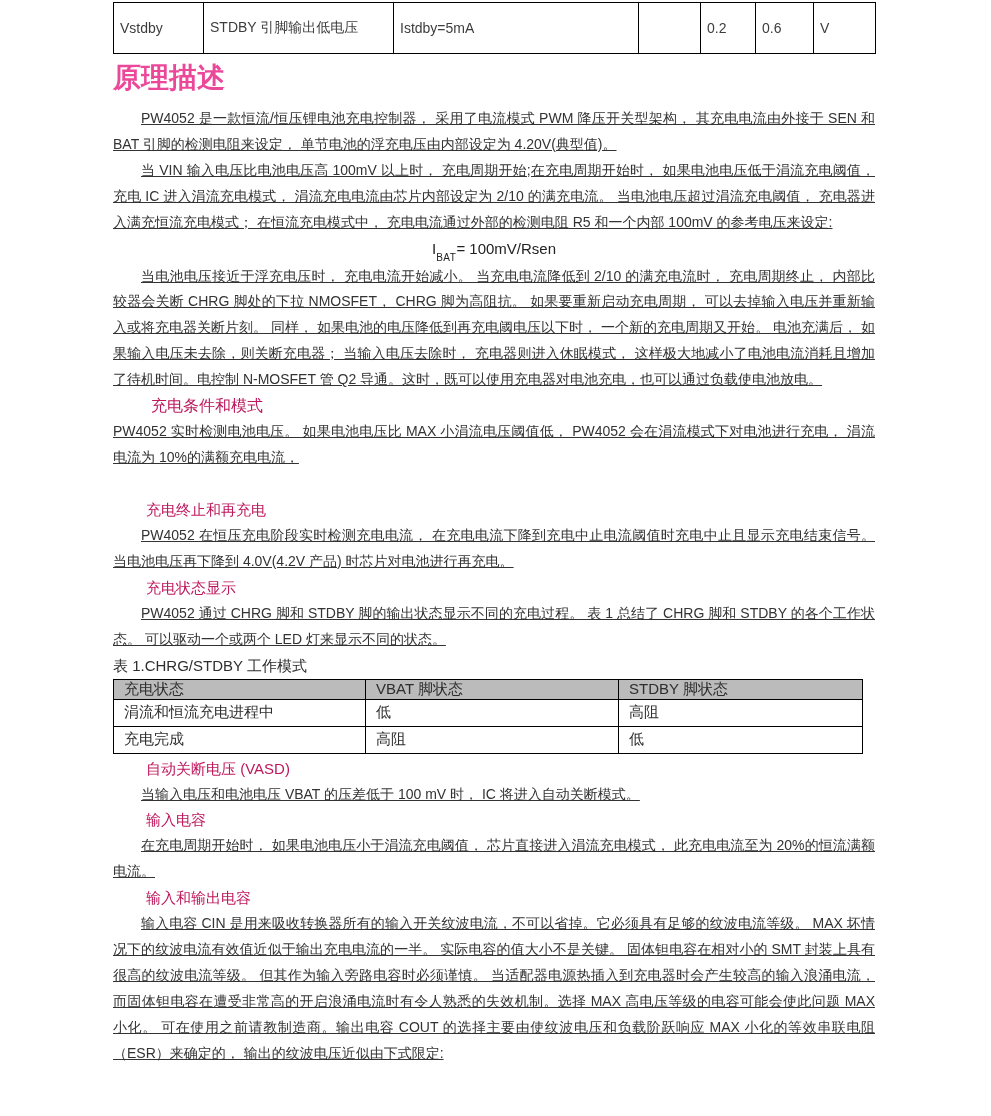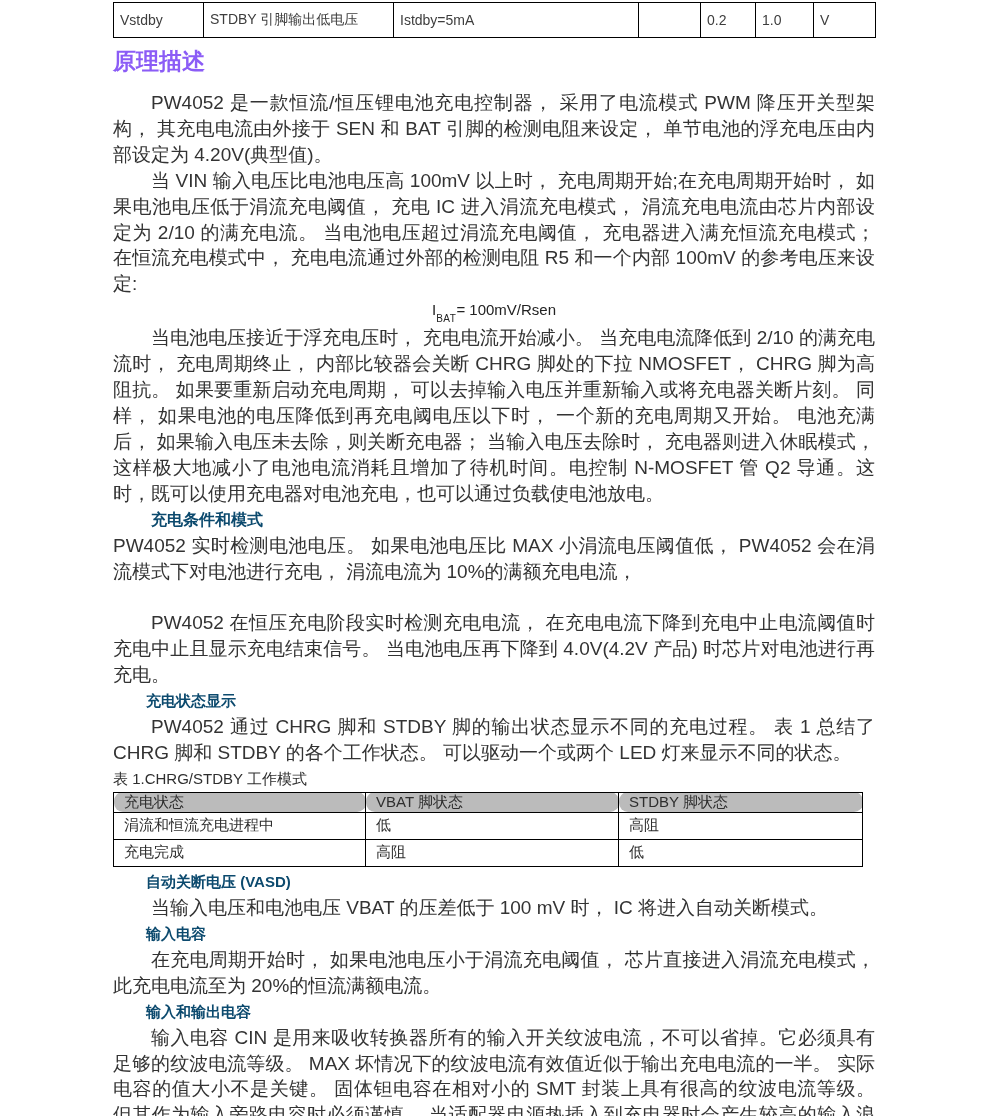--- a/index.html
+++ b/index.html
@@ -22,52 +22,53 @@
     border-collapse: collapse;
     table-layout: fixed;
     margin-top: 2px;
     width: 762px;
     font-size: 14px;
     color: #3d3d3d;
   }
   table.spec-table td {
     border: 1px solid #000;
     height: 26px;
-    padding: 8px 6px;
+    padding: 16px 6px;
     white-space: nowrap;
     overflow: hidden;
   }
   
   h1.page-title {
     margin: 8px 0 13px 0;
-    font-size: 23px;
+    font-size: 28px;
     line-height: 31px;
     font-weight: bold;
-    color: #8b5cf6;
+    color: #ec4899;
   }
   .subhead {
     margin: 0;
     font-size: 15px;
     line-height: 26px;
-    font-weight: bold;
-    color: #0c4a6e;
+    font-weight: normal;
+    color: #be185d;
     padding-left: 33px;
   }
   .subhead.big {
     font-size: 16px;
     padding-left: 38px;
   }
   
   p.body-text {
     margin: 0;
-    font-size: 19px;
+    font-size: 14px;
     line-height: 25.9px;
     text-align: justify;
     text-justify: inter-ideograph;
     color: #333333;
+    text-decoration: underline;
   }
   p.body-text.indent { text-indent: 2em; }
   .formula {
     font-size: 15px;
     line-height: 26px;
     text-align: center;
     color: #222;
   }
   .formula sub {
     font-size: 10px;
@@ -97,21 +98,20 @@
     text-align: left;
     font-weight: normal;
     padding: 0 10px;
     height: 27px;
     white-space: nowrap;
     overflow: hidden;
   }
   table.mode-table th {
     background: #bbbbbb;
     height: 14px;
-    border-radius: 9px;
   }
   .after-table { margin-top: 2px; }
 </style>
 </head>
 <body>
 
 <div class="page">
 
   <table class="spec-table">
     <colgroup>
@@ -123,40 +123,41 @@
         <col style="width:58px">
         <col style="width:62px">
     </colgroup>
     <tbody>
         <tr>
       <td>Vstdby</td>
       <td>STDBY 引脚输出低电压</td>
       <td>Istdby=5mA</td>
       <td></td>
       <td>0.2</td>
-      <td>1.0</td>
+      <td>0.6</td>
       <td>V</td>
     </tr>
   </tbody>
     </table>
 
   <h1 class="page-title">原理描述</h1>
 
   <p class="body-text indent">PW4052 是一款恒流/恒压锂电池充电控制器， 采用了电流模式 PWM 降压开关型架构， 其充电电流由外接于 SEN 和 BAT 引脚的检测电阻来设定， 单节电池的浮充电压由内部设定为 4.20V(典型值)。</p>
   <p class="body-text indent">当 VIN 输入电压比电池电压高 100mV 以上时， 充电周期开始;在充电周期开始时， 如果电池电压低于涓流充电阈值， 充电 IC 进入涓流充电模式， 涓流充电电流由芯片内部设定为 2/10 的满充电流。 当电池电压超过涓流充电阈值， 充电器进入满充恒流充电模式； 在恒流充电模式中， 充电电流通过外部的检测电阻 R5 和一个内部 100mV 的参考电压来设定:</p>
 
   <div class="formula"><span>I</span><sub>BAT</sub><span>= 100mV/Rsen</span></div>
 
   <p class="body-text indent">当电池电压接近于浮充电压时， 充电电流开始减小。 当充电电流降低到 2/10 的满充电流时， 充电周期终止， 内部比较器会关断 CHRG 脚处的下拉 NMOSFET， CHRG 脚为高阻抗。 如果要重新启动充电周期， 可以去掉输入电压并重新输入或将充电器关断片刻。 同样， 如果电池的电压降低到再充电阈电压以下时， 一个新的充电周期又开始。 电池充满后， 如果输入电压未去除，则关断充电器； 当输入电压去除时， 充电器则进入休眠模式， 这样极大地减小了电池电流消耗且增加了待机时间。电控制 N-MOSFET 管 Q2 导通。这时，既可以使用充电器对电池充电，也可以通过负载使电池放电。</p>
 
   <h2 class="subhead big">充电条件和模式</h2>
   <p class="body-text">PW4052 实时检测电池电压。 如果电池电压比 MAX 小涓流电压阈值低， PW4052 会在涓流模式下对电池进行充电， 涓流电流为 10%的满额充电电流，</p>
 
   <div class="spacer-line"></div>
 
+  <h3 class="subhead">充电终止和再充电</h3>
   <p class="body-text indent">PW4052 在恒压充电阶段实时检测充电电流， 在充电电流下降到充电中止电流阈值时充电中止且显示充电结束信号。 当电池电压再下降到 4.0V(4.2V 产品) 时芯片对电池进行再充电。</p>
 
   <h3 class="subhead">充电状态显示</h3>
   <p class="body-text indent">PW4052 通过 CHRG 脚和 STDBY 脚的输出状态显示不同的充电过程。 表 1 总结了 CHRG 脚和 STDBY 的各个工作状态。 可以驱动一个或两个 LED 灯来显示不同的状态。</p>
 
   <div class="table-caption">表 1.CHRG/STDBY 工作模式</div>
 
   <table class="mode-table">
     <colgroup>
       <col style="width:252px">

